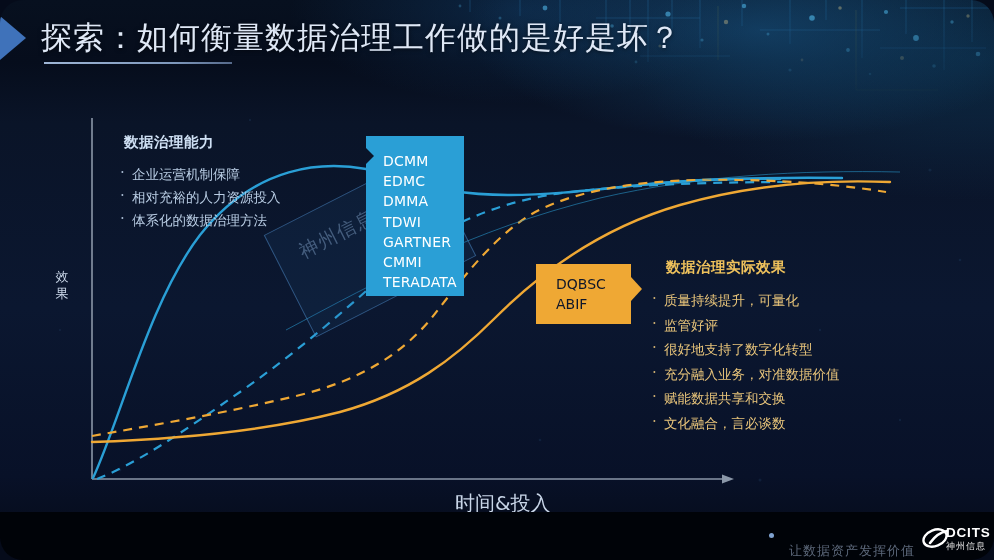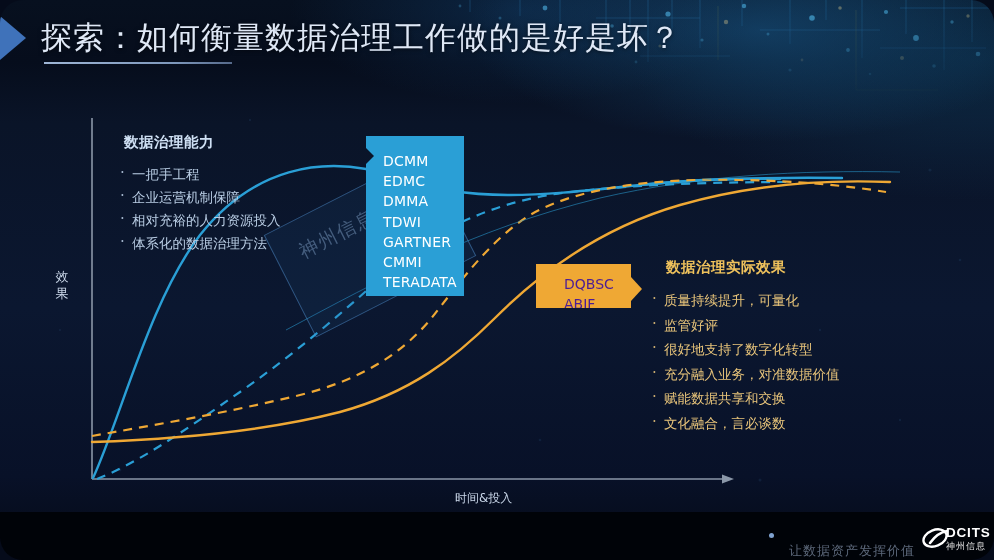--- a/index.html
+++ b/index.html
@@ -50,21 +50,21 @@
 
   .axis-ylabel {
     position:absolute; left:52px; top:268px;
     width:20px;
     font-size:13px; color:#c9d6e8; line-height:17px;
     text-align:center;
     font-family:"DejaVu Sans","Liberation Sans",sans-serif;
   }
   .axis-xlabel {
     position:absolute; left:455px; top:490px;
-    font-size:12px; color:#c9d6e8;
+    font-size:20px; color:#c9d6e8;
     font-family:"DejaVu Sans","Liberation Sans",sans-serif;
     white-space:nowrap;
     text-align:center;
   }
 
   
   .block { position:absolute; }
   .block .bh {
     font-weight:bold; font-size:14.5px; margin-bottom:11px;
     font-family:"DejaVu Sans","Liberation Sans",sans-serif;
@@ -94,24 +94,24 @@
     background:#2a9fd6;
     padding:15px 0 0 17px;
     color:#ffffff; font-size:14px; line-height:20.2px;
     font-family:"DejaVu Sans","Liberation Sans",sans-serif;
     clip-path: polygon(0 0, 100% 0, 100% 100%, 0 100%, 0 28px, 8px 20px, 0 12px);
     white-space:nowrap;
   }
   #blue-box div { letter-spacing:.2px; }
 
   #orange-box {
-    position:absolute; left:536px; top:264px; width:95px; height:44px;
+    position:absolute; left:536px; top:264px; width:95px; height:60px;
     background:#efa834;
-    padding:10px 0 0 28px;
-    color:#4c1d95; font-size:14px; line-height:20px;
+    padding:10px 0 0 20px;
+    color:#0f172a; font-size:14px; line-height:20px;
     font-family:"DejaVu Sans","Liberation Sans",sans-serif;
     clip-path: polygon(0 0, 100% 0, 100% 14px, calc(100% + 0px) 14px, 100% 14px, 100% 100%, 0 100%);
   }
   #orange-arrow {
     position:absolute; left:631px; top:277px;
     width:0;height:0;
     border-top:12px solid transparent;
     border-bottom:12px solid transparent;
     border-left:11px solid #efa834;
   }
@@ -283,21 +283,20 @@
 
   <div class="axis-ylabel">效果</div>
   <div class="axis-xlabel">时间&amp;投入</div>
 
   <div id="watermark"></div>
   <div id="wm-text">神州信息 东方云</div>
 
   <div class="block" id="left-block">
     <div class="bh">数据治理能力</div>
     <ul>
-      <li>一把手工程</li>
       <li>企业运营机制保障</li>
       <li>相对充裕的人力资源投入</li>
       <li>体系化的数据治理方法</li>
     </ul>
   </div>
 
   <div id="blue-box">
     <div>DCMM</div>
     <div>EDMC</div>
     <div>DMMA</div>

